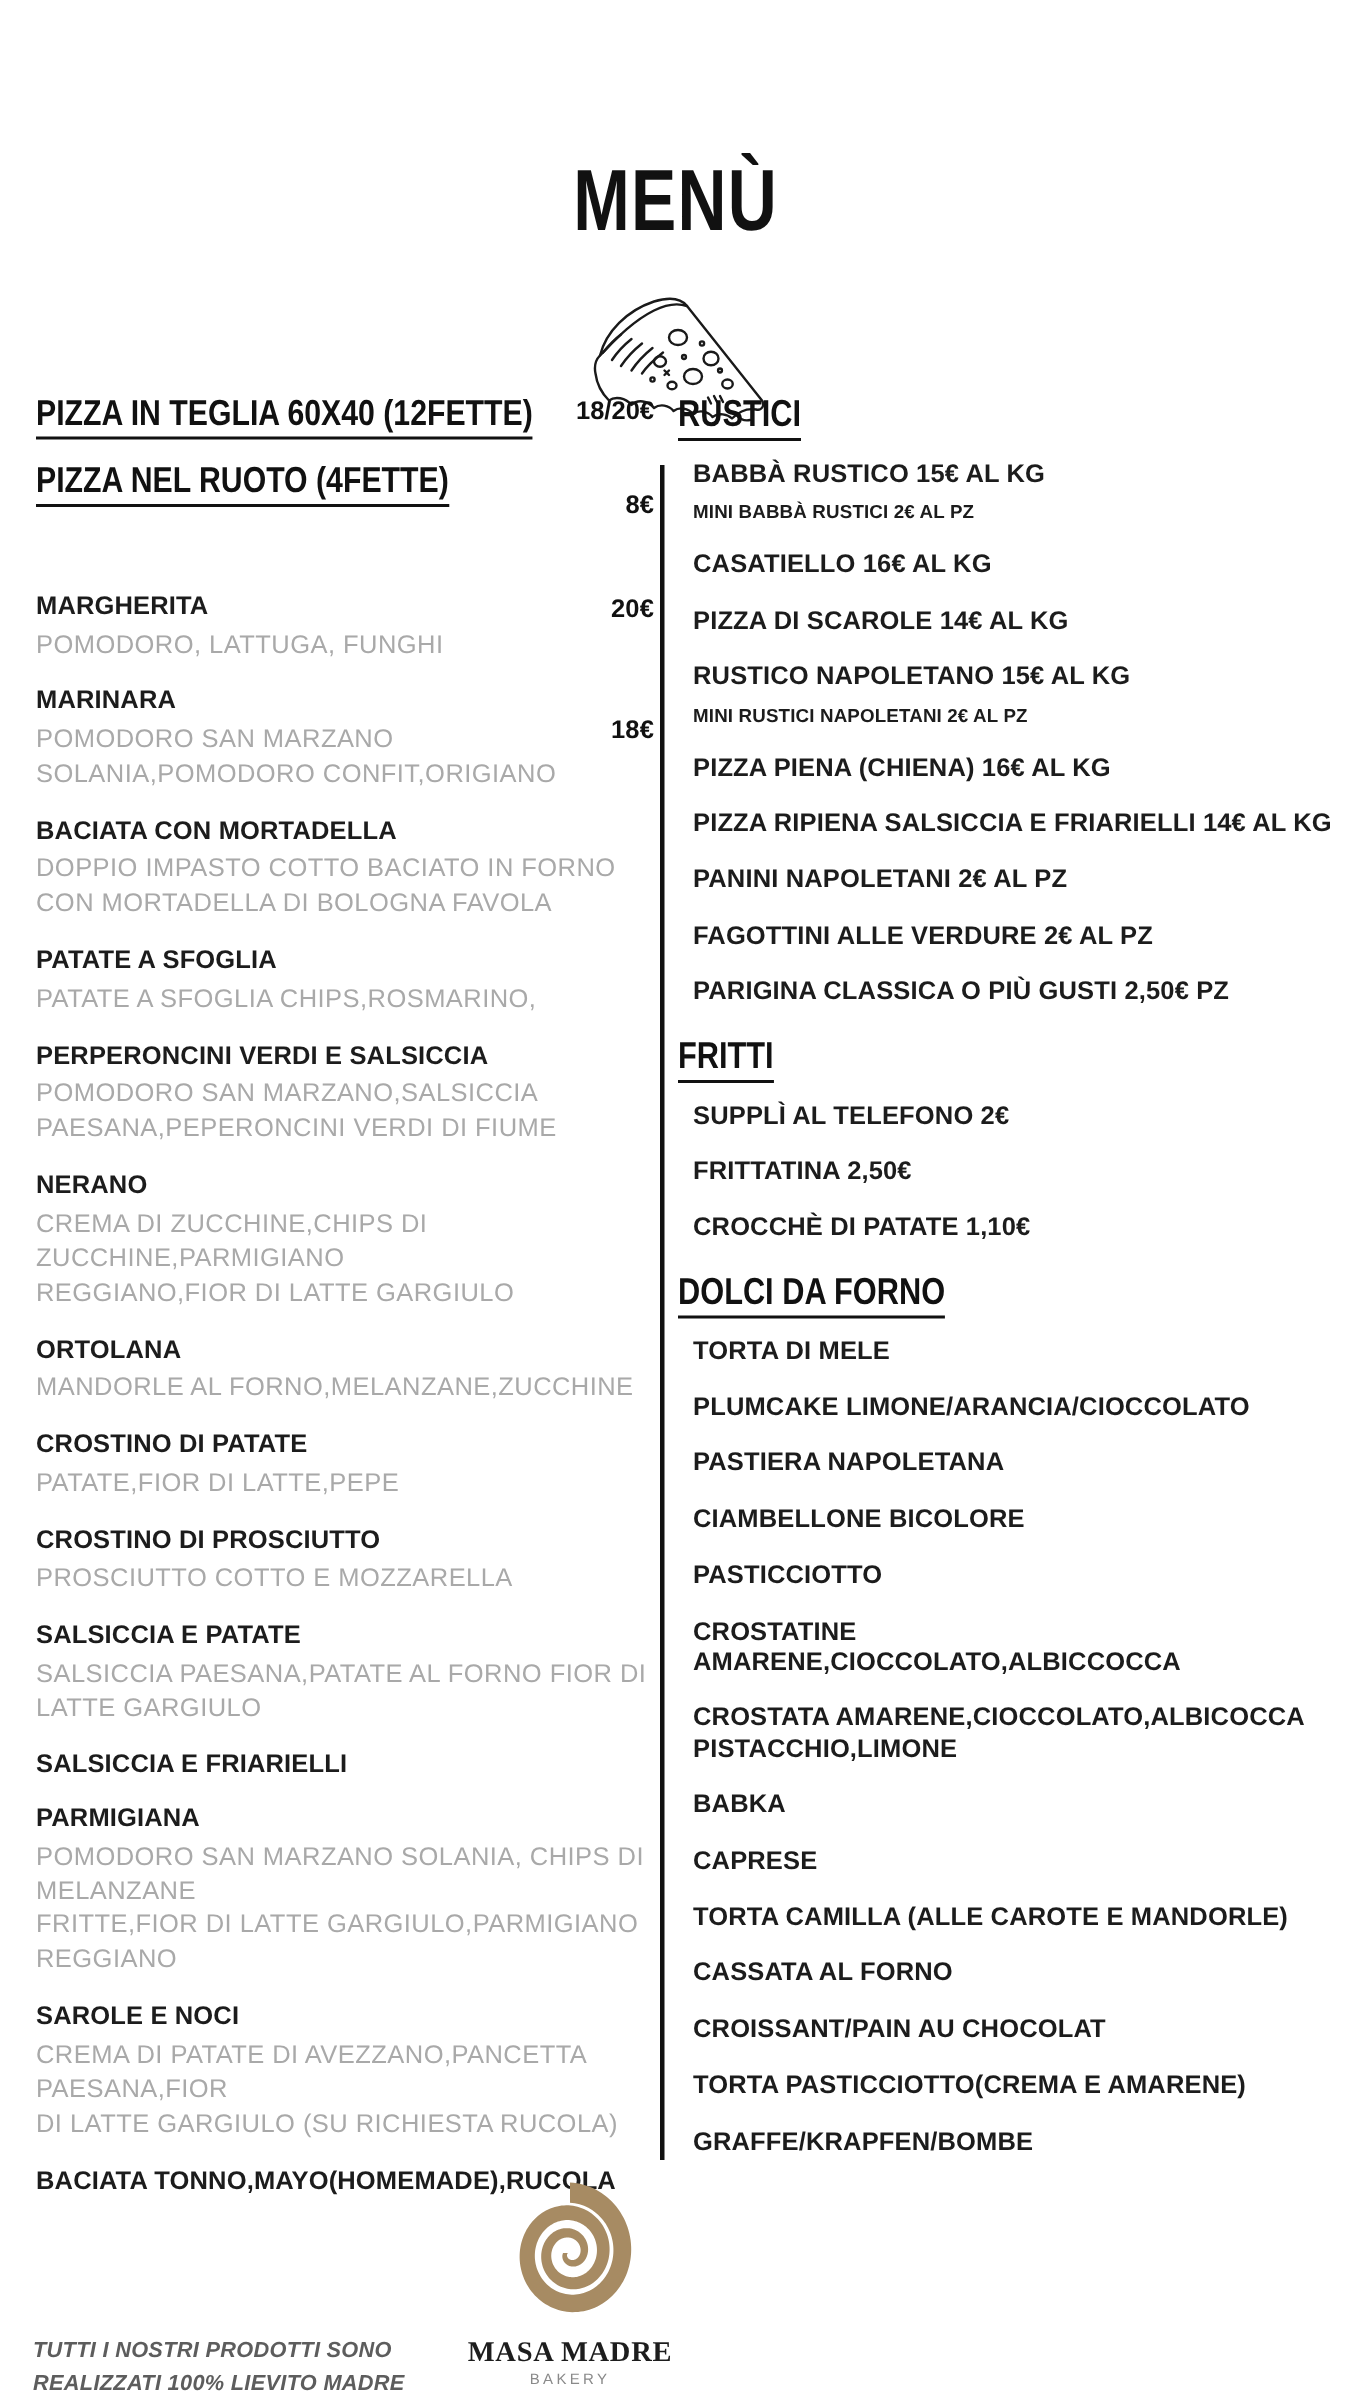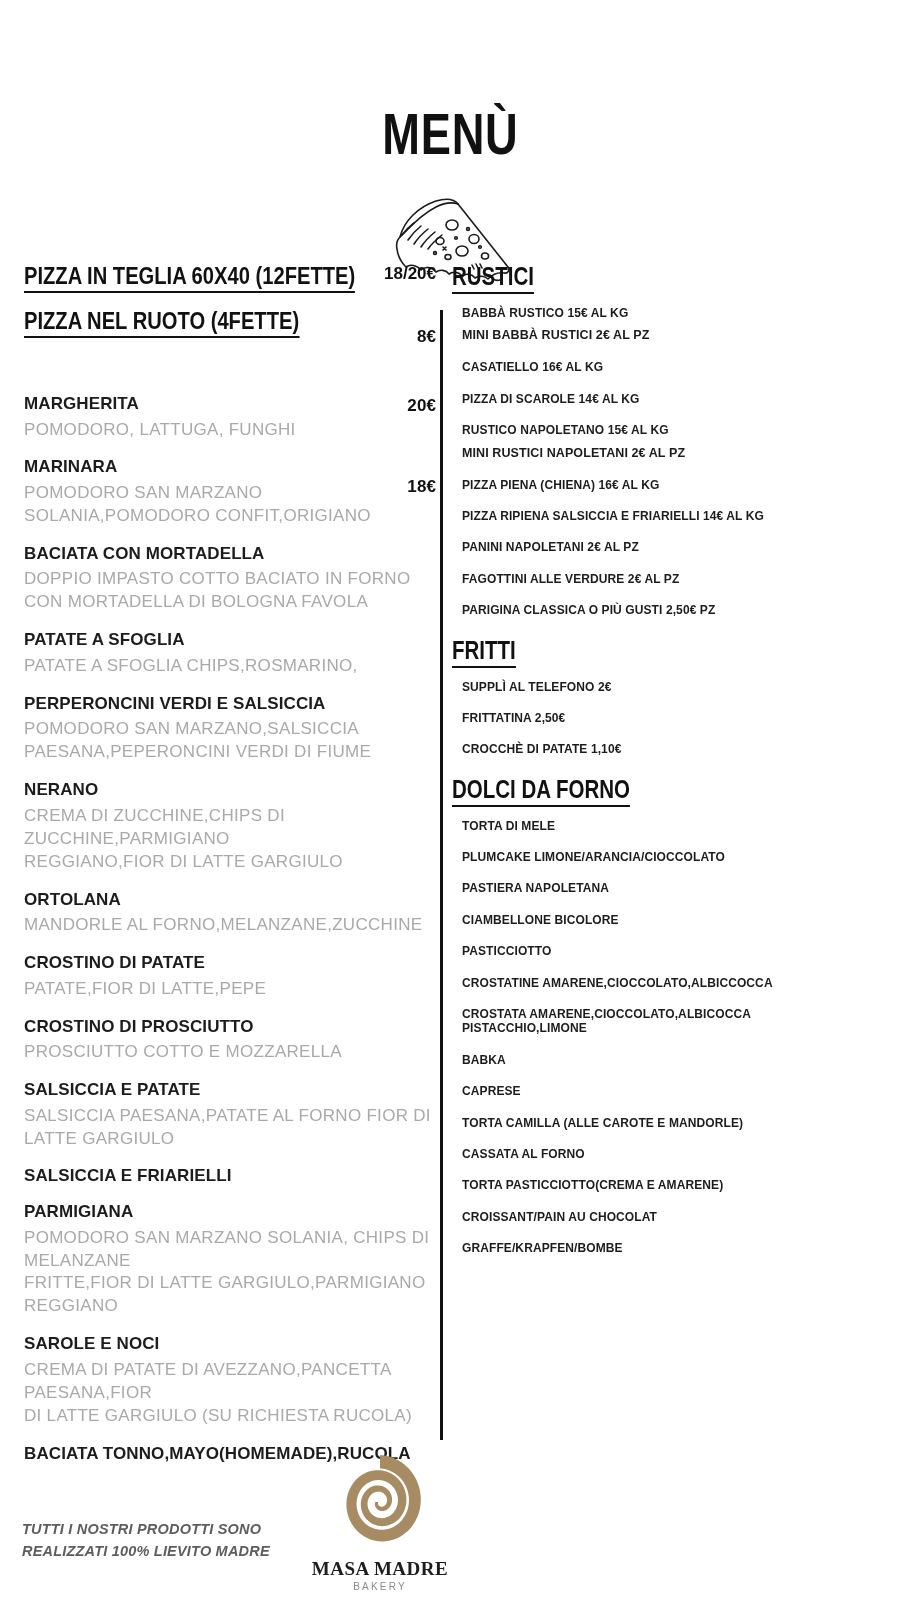--- a/index.html
+++ b/index.html
@@ -70,30 +70,30 @@
     display: inline-block;
     font-size: 25px; font-weight: 700; color: #111;
     border-bottom: 2.5px solid #111; padding-bottom: 1px;
     transform: scaleX(0.82); transform-origin: left center;
     white-space: nowrap;
   }
   .sec-head-wrap { margin-bottom: 12px; }
   .sec-head-wrap.sp { margin-top: 18px; }
 
   .r-item {
-    font-size: 12px; font-weight: 700; color: #1c1c1c;
+    font-size: 17px; font-weight: 700; color: #1c1c1c;
     line-height: 1.2; margin-top: 17px; padding-left: 10px;
     letter-spacing: .1px;
   }
   .r-item.first { margin-top: 12px; }
   .r-item.sub { font-size: 12.5px; margin-top: 8px; padding-left: 10px; }
 
   
   .footer-note {
-    position: absolute; left: 22px; top: 1518px; width: 340px;
+    position: absolute; left: 22px; top: 1556px; width: 340px;
     font-size: 14.5px; font-style: italic; font-weight: 600;
     color: #5d5d5d; line-height: 1.55; letter-spacing: .2px;
     font-family: "Liberation Sans Narrow", "Liberation Sans", sans-serif;
   }
   .logo-wrap {
     position: absolute; left: 0; top: 1452px; width: 760px;
     display: flex; flex-direction: column; align-items: center;
   }
   .logo-mark { width: 98px; height: 104px; display: block; }
   .logo-name {
@@ -197,22 +197,22 @@
         <div class="r-item">PLUMCAKE LIMONE/ARANCIA/CIOCCOLATO</div>
         <div class="r-item">PASTIERA NAPOLETANA</div>
         <div class="r-item">CIAMBELLONE BICOLORE</div>
         <div class="r-item">PASTICCIOTTO</div>
         <div class="r-item">CROSTATINE AMARENE,CIOCCOLATO,ALBICCOCCA</div>
         <div class="r-item">CROSTATA AMARENE,CIOCCOLATO,ALBICOCCA<br>PISTACCHIO,LIMONE</div>
         <div class="r-item">BABKA</div>
         <div class="r-item">CAPRESE</div>
         <div class="r-item">TORTA CAMILLA (ALLE CAROTE E MANDORLE)</div>
         <div class="r-item">CASSATA AL FORNO</div>
+        <div class="r-item">CROISSANT/PAIN AU CHOCOLAT</div>
         <div class="r-item">TORTA PASTICCIOTTO(CREMA E AMARENE)</div>
-        <div class="r-item">CROISSANT/PAIN AU CHOCOLAT</div>
         <div class="r-item">GRAFFE/KRAPFEN/BOMBE</div>
       </div>
   </div>
 
   <div class="footer-note">TUTTI I NOSTRI PRODOTTI SONO<br>REALIZZATI 100% LIEVITO MADRE</div>
 
   <div class="logo-wrap">
     <svg class="logo-mark" viewBox="0 0 98 104">
       <path id="spiral-path" d="M49.00 2.99 L51.25 3.17 L53.48 3.48 L55.68 3.90 L57.86 4.44 L60.00 5.10 L62.10 5.87 L64.16 6.74 L66.17 7.73 L68.12 8.82 L70.01 10.01 L71.84 11.30 L73.60 12.68 L75.28 14.15 L76.89 15.71 L78.42 17.34 L79.86 19.05 L81.21 20.84 L82.48 22.68 L83.65 24.59 L84.72 26.56 L85.70 28.57 L86.57 30.63 L87.34 32.72 L88.01 34.85 L88.58 37.01 L89.03 39.19 L89.39 41.38 L89.63 43.59 L89.77 45.79 L89.80 48.00 L89.73 50.20 L89.55 52.39 L89.27 54.55 L88.88 56.70 L88.39 58.81 L87.81 60.89 L87.13 62.92 L86.35 64.92 L85.48 66.86 L84.52 68.75 L83.47 70.57 L82.34 72.34 L81.13 74.03 L79.85 75.66 L78.49 77.20 L77.07 78.67 L75.58 80.05 L74.03 81.35 L72.42 82.56 L70.76 83.68 L69.06 84.70 L67.32 85.63 L65.53 86.45 L63.72 87.18 L61.88 87.81 L60.02 88.34 L58.14 88.76 L56.25 89.08 L54.35 89.30 L52.45 89.41 L50.55 89.42 L48.66 89.33 L46.78 89.14 L44.92 88.85 L43.08 88.45 L41.27 87.97 L39.49 87.38 L37.75 86.70 L36.05 85.93 L34.39 85.08 L32.78 84.13 L31.22 83.11 L29.72 82.00 L28.28 80.82 L26.90 79.57 L25.59 78.25 L24.35 76.87 L23.18 75.42 L22.08 73.92 L21.07 72.36 L20.13 70.76 L19.27 69.11 L18.49 67.43 L17.80 65.71 L17.20 63.96 L16.68 62.19 L16.25 60.40 L15.91 58.59 L15.65 56.78 L15.49 54.96 L15.41 53.13 L15.42 51.32 L15.52 49.51 L15.70 47.71 L15.97 45.94 L16.32 44.18 L16.76 42.46 L17.27 40.77 L17.87 39.11 L18.54 37.49 L19.28 35.92 L20.10 34.39 L20.99 32.92 L21.94 31.50 L22.96 30.14 L24.03 28.84 L25.17 27.60 L26.35 26.43 L27.59 25.34 L28.88 24.31 L30.20 23.36 L31.57 22.48 L32.97 21.69 L34.40 20.97 L35.86 20.33 L37.34 19.78 L38.85 19.31 L40.36 18.92 L41.89 18.62 L43.43 18.39 L44.96 18.26 L46.50 18.20 L48.03 18.24 L49.55 18.35 L51.06 18.54 L52.55 18.82 L54.02 19.17 L55.47 19.60 L56.88 20.11 L58.27 20.69 L59.62 21.34 L60.93 22.06 L62.20 22.85 L63.43 23.70 L64.60 24.62 L65.73 25.59 L66.81 26.62 L67.83 27.70 L68.79 28.83 L69.69 30.01 L70.53 31.23 L71.31 32.48 L72.02 33.78 L72.67 35.10 L73.25 36.45 L73.76 37.83 L74.21 39.22 L74.58 40.63 L74.88 42.06 L75.12 43.49 L75.28 44.93 L75.37 46.36 L75.40 47.80 L75.35 49.23 L75.24 50.64 L75.06 52.05 L74.81 53.43 L74.50 54.79 L74.12 56.13 L73.68 57.44 L73.18 58.72 L72.62 59.97 L72.01 61.18 L71.34 62.34 L70.62 63.47 L69.85 64.55 L69.03 65.58 L68.17 66.56 L67.26 67.48 L66.32 68.36 L65.34 69.17 L64.32 69.93 L63.28 70.63 L62.21 71.27 L61.11 71.85 L60.00 72.36 L58.86 72.81 L57.71 73.20 L56.55 73.52 L55.38 73.78 L54.21 73.97 L53.03 74.10 L51.86 74.16 L50.69 74.16 L49.53 74.10 L48.37 73.97 L47.23 73.78 L46.11 73.54 L45.01 73.23 L43.93 72.86 L42.87 72.44 L41.84 71.96 L40.84 71.44 L39.87 70.86 L38.94 70.23 L38.04 69.55 L37.19 68.84 L36.37 68.08 L35.59 67.28 L34.86 66.44 L34.17 65.57 L33.53 64.67 L32.94 63.74 L32.40 62.79 L31.90 61.81 L31.46 60.81 L31.07 59.79 L30.73 58.77 L30.44 57.73 L30.21 56.68 L30.02 55.62 L29.89 54.57 L29.81 53.51 L29.79 52.46 L29.81 51.41 L29.88 50.37 L30.01 49.35 L30.18 48.34 L30.40 47.34 L30.67 46.37 L30.98 45.41 L31.33 44.48 L31.73 43.58 L32.17 42.71 L32.64 41.86 L33.16 41.05 L33.71 40.27 L34.29 39.53 L34.91 38.83 L35.55 38.16 L36.22 37.54 L36.92 36.95 L37.63 36.41 L38.37 35.91 L39.13 35.46 L39.90 35.05 L40.69 34.69 L41.49 34.37 L42.29 34.10 L43.11 33.87 L43.92 33.69 L44.74 33.56 L45.56 33.47 L46.38 33.43 L47.19 33.44 L47.99 33.48 L48.79 33.57 L49.57 33.71 L50.34 33.88 L51.09 34.10 L51.83 34.35 L52.55 34.64 L53.25 34.97 L53.92 35.34 L54.57 35.74 L55.20 36.17 L55.80 36.63 L56.37 37.12 L56.91 37.63 L57.42 38.17 L57.91 38.74 L58.35 39.32 L58.77 39.93 L59.15 40.55 L59.50 41.18 L59.81 41.83 L60.09 42.49 L60.34 43.16 L60.55 43.83 L60.72 44.51 L60.86 45.20 L60.96 45.88 L61.03 46.56 L61.07 47.24 L61.07 47.91 L61.04 48.58 L60.97 49.24 L60.88 49.88 L60.75 50.52 L60.59 51.14 L60.41 51.74 L60.20 52.33 L59.96 52.90 L59.69 53.45 L59.40 53.98 L59.09 54.49 L58.76 54.97 L58.40 55.43 L58.03 55.87 L57.64 56.28 L57.24 56.66 L56.82 57.01 L56.39 57.34 L55.94 57.64 L55.49 57.91 L55.03 58.15 L54.57 58.36 L54.10 58.55 L53.62 58.70 L53.15 58.83 L52.67 58.93 L52.20 59.00 L51.73 59.04 L51.26 59.06 L50.80 59.05 L50.35 59.01 L49.90 58.95 L49.46 58.86 L49.04 58.75 L48.62 58.62 L48.22 58.46 L47.84 58.29 L47.46 58.09 L47.11 57.88 L46.77 57.65 L46.44 57.40 L46.14 57.14 L45.85 56.87 L45.58 56.58 L45.33 56.28 L45.10 55.98 L44.89 55.66 L44.70 55.34 L44.53 55.01 L44.38 54.68 L44.25 54.34 L44.14 54.00 L44.05 53.66 L43.98 53.33 L43.93 52.99 L43.90 52.66 L43.88 52.33 L43.89 52.01 L43.91 51.70 L43.95 51.39 L44.00 51.09 L44.07 50.80 L44.16 50.52 L44.25 50.26 L44.37 50.00 L47.63 50.00 L47.55 50.08 L47.46 50.17 L47.39 50.26 L47.31 50.37 L47.25 50.48 L47.19 50.60 L47.14 50.73 L47.09 50.87 L47.06 51.01 L47.03 51.16 L47.01 51.32 L47.00 51.48 L47.01 51.64 L47.02 51.81 L47.05 51.98 L47.08 52.15 L47.13 52.32 L47.19 52.49 L47.26 52.67 L47.34 52.84 L47.44 53.00 L47.55 53.17 L47.66 53.33 L47.80 53.49 L47.94 53.64 L48.09 53.78 L48.26 53.92 L48.43 54.05 L48.62 54.17 L48.81 54.27 L49.02 54.37 L49.23 54.46 L49.46 54.54 L49.69 54.60 L49.93 54.65 L50.17 54.68 L50.42 54.71 L50.67 54.71 L50.93 54.70 L51.20 54.68 L51.46 54.63 L51.73 54.58 L52.00 54.50 L52.26 54.41 L52.53 54.30 L52.79 54.17 L53.05 54.02 L53.31 53.86 L53.56 53.68 L53.80 53.49 L54.04 53.27 L54.27 53.04 L54.48 52.80 L54.69 52.53 L54.89 52.25 L55.08 51.96 L55.25 51.66 L55.41 51.33 L55.55 51.00 L55.68 50.66 L55.79 50.30 L55.89 49.93 L55.96 49.56 L56.02 49.17 L56.06 48.78 L56.08 48.38 L56.08 47.98 L56.06 47.57 L56.02 47.16 L55.95 46.75 L55.87 46.33 L55.76 45.92 L55.63 45.51 L55.48 45.11 L55.31 44.70 L55.11 44.31 L54.90 43.92 L54.66 43.54 L54.40 43.17 L54.12 42.82 L53.82 42.47 L53.50 42.14 L53.16 41.83 L52.80 41.53 L52.42 41.25 L52.03 40.99 L51.62 40.75 L51.19 40.52 L50.75 40.33 L50.30 40.15 L49.83 40.00 L49.35 39.87 L48.87 39.77 L48.37 39.70 L47.87 39.65 L47.36 39.63 L46.84 39.64 L46.33 39.68 L45.81 39.75 L45.29 39.85 L44.77 39.97 L44.26 40.13 L43.74 40.32 L43.24 40.53 L42.74 40.78 L42.25 41.05 L41.77 41.36 L41.30 41.69 L40.85 42.05 L40.41 42.44 L39.99 42.86 L39.58 43.30 L39.20 43.77 L38.83 44.26 L38.49 44.77 L38.17 45.31 L37.88 45.87 L37.61 46.44 L37.37 47.04 L37.15 47.65 L36.97 48.28 L36.81 48.92 L36.69 49.58 L36.59 50.24 L36.53 50.92 L36.50 51.60 L36.51 52.29 L36.55 52.98 L36.62 53.67 L36.73 54.36 L36.87 55.05 L37.04 55.74 L37.26 56.42 L37.50 57.09 L37.78 57.75 L38.10 58.40 L38.44 59.03 L38.82 59.65 L39.24 60.26 L39.68 60.84 L40.15 61.40 L40.66 61.94 L41.19 62.45 L41.75 62.93 L42.34 63.39 L42.95 63.82 L43.59 64.21 L44.25 64.58 L44.93 64.90 L45.63 65.19 L46.35 65.45 L47.08 65.67 L47.82 65.84 L48.58 65.98 L49.35 66.08 L50.13 66.13 L50.91 66.14 L51.70 66.11 L52.49 66.04 L53.27 65.92 L54.06 65.76 L54.84 65.56 L55.62 65.31 L56.38 65.01 L57.14 64.68 L57.88 64.30 L58.61 63.88 L59.32 63.42 L60.00 62.92 L60.67 62.37 L61.32 61.79 L61.93 61.17 L62.53 60.52 L63.09 59.83 L63.62 59.10 L64.11 58.35 L64.57 57.56 L65.00 56.75 L65.39 55.91 L65.73 55.05 L66.04 54.16 L66.31 53.25 L66.53 52.33 L66.71 51.39 L66.84 50.44 L66.93 49.47 L66.97 48.50 L66.96 47.52 L66.91 46.54 L66.80 45.56 L66.65 44.58 L66.45 43.61 L66.21 42.64 L65.91 41.68 L65.57 40.74 L65.18 39.81 L64.75 38.90 L64.27 38.01 L63.74 37.14 L63.17 36.30 L62.56 35.49 L61.91 34.71 L61.22 33.96 L60.48 33.25 L59.71 32.57 L58.91 31.93 L58.07 31.34 L57.20 30.79 L56.30 30.29 L55.38 29.83 L54.43 29.42 L53.45 29.06 L52.46 28.76 L51.45 28.50 L50.42 28.31 L49.38 28.16 L48.33 28.08 L47.27 28.05 L46.21 28.07 L45.15 28.16 L44.09 28.30 L43.03 28.51 L41.98 28.77 L40.93 29.08 L39.90 29.46 L38.89 29.89 L37.89 30.38 L36.92 30.93 L35.97 31.53 L35.04 32.18 L34.14 32.89 L33.28 33.64 L32.45 34.45 L31.66 35.30 L30.90 36.20 L30.19 37.14 L29.52 38.12 L28.89 39.14 L28.32 40.20 L27.79 41.29 L27.32 42.42 L26.90 43.57 L26.53 44.75 L26.22 45.95 L25.97 47.17 L25.77 48.41 L25.64 49.66 L25.56 50.92 L25.55 52.19 L25.59 53.46 L25.70 54.73 L25.87 56.01 L26.10 57.27 L26.40 58.53 L26.75 59.77 L27.17 60.99 L27.65 62.20 L28.18 63.38 L28.78 64.54 L29.43 65.67 L30.14 66.76 L30.90 67.82 L31.71 68.84 L32.58 69.82 L33.50 70.75 L34.46 71.63 L35.47 72.47 L36.52 73.25 L37.61 73.98 L38.73 74.64 L39.90 75.25 L41.09 75.80 L42.31 76.28 L43.56 76.70 L44.84 77.05 L46.13 77.34 L47.44 77.55 L48.76 77.69 L50.09 77.77 L51.43 77.76 L52.77 77.69 L54.11 77.55 L55.44 77.33 L56.77 77.04 L58.08 76.67 L59.39 76.23 L60.67 75.73 L61.93 75.15 L63.16 74.50 L64.37 73.78 L65.54 73.00 L66.68 72.15 L67.78 71.24 L68.84 70.27 L69.85 69.23 L70.82 68.14 L71.73 67.00 L72.59 65.81 L73.40 64.56 L74.14 63.27 L74.83 61.94 L75.45 60.56 L76.01 59.16 L76.50 57.71 L76.92 56.24 L77.27 54.75 L77.55 53.23 L77.76 51.69 L77.89 50.14 L77.95 48.58 L77.93 47.02 L77.84 45.45 L77.67 43.88 L77.43 42.32 L77.11 40.77 L76.71 39.24 L76.24 37.73 L75.70 36.23 L75.08 34.77 L74.39 33.33 L73.64 31.93 L72.81 30.57 L71.92 29.25 L70.96 27.98 L69.93 26.76 L68.85 25.59 L67.71 24.48 L66.51 23.43 L65.27 22.44 L63.97 21.52 L62.62 20.66 L61.23 19.88 L59.81 19.17 L58.34 18.54 L56.84 17.99 L55.32 17.51 L53.77 17.12 L52.19 16.81 L50.60 16.59 L49.00 16.45 Z" fill="#A78B63"></path>
     </svg>

